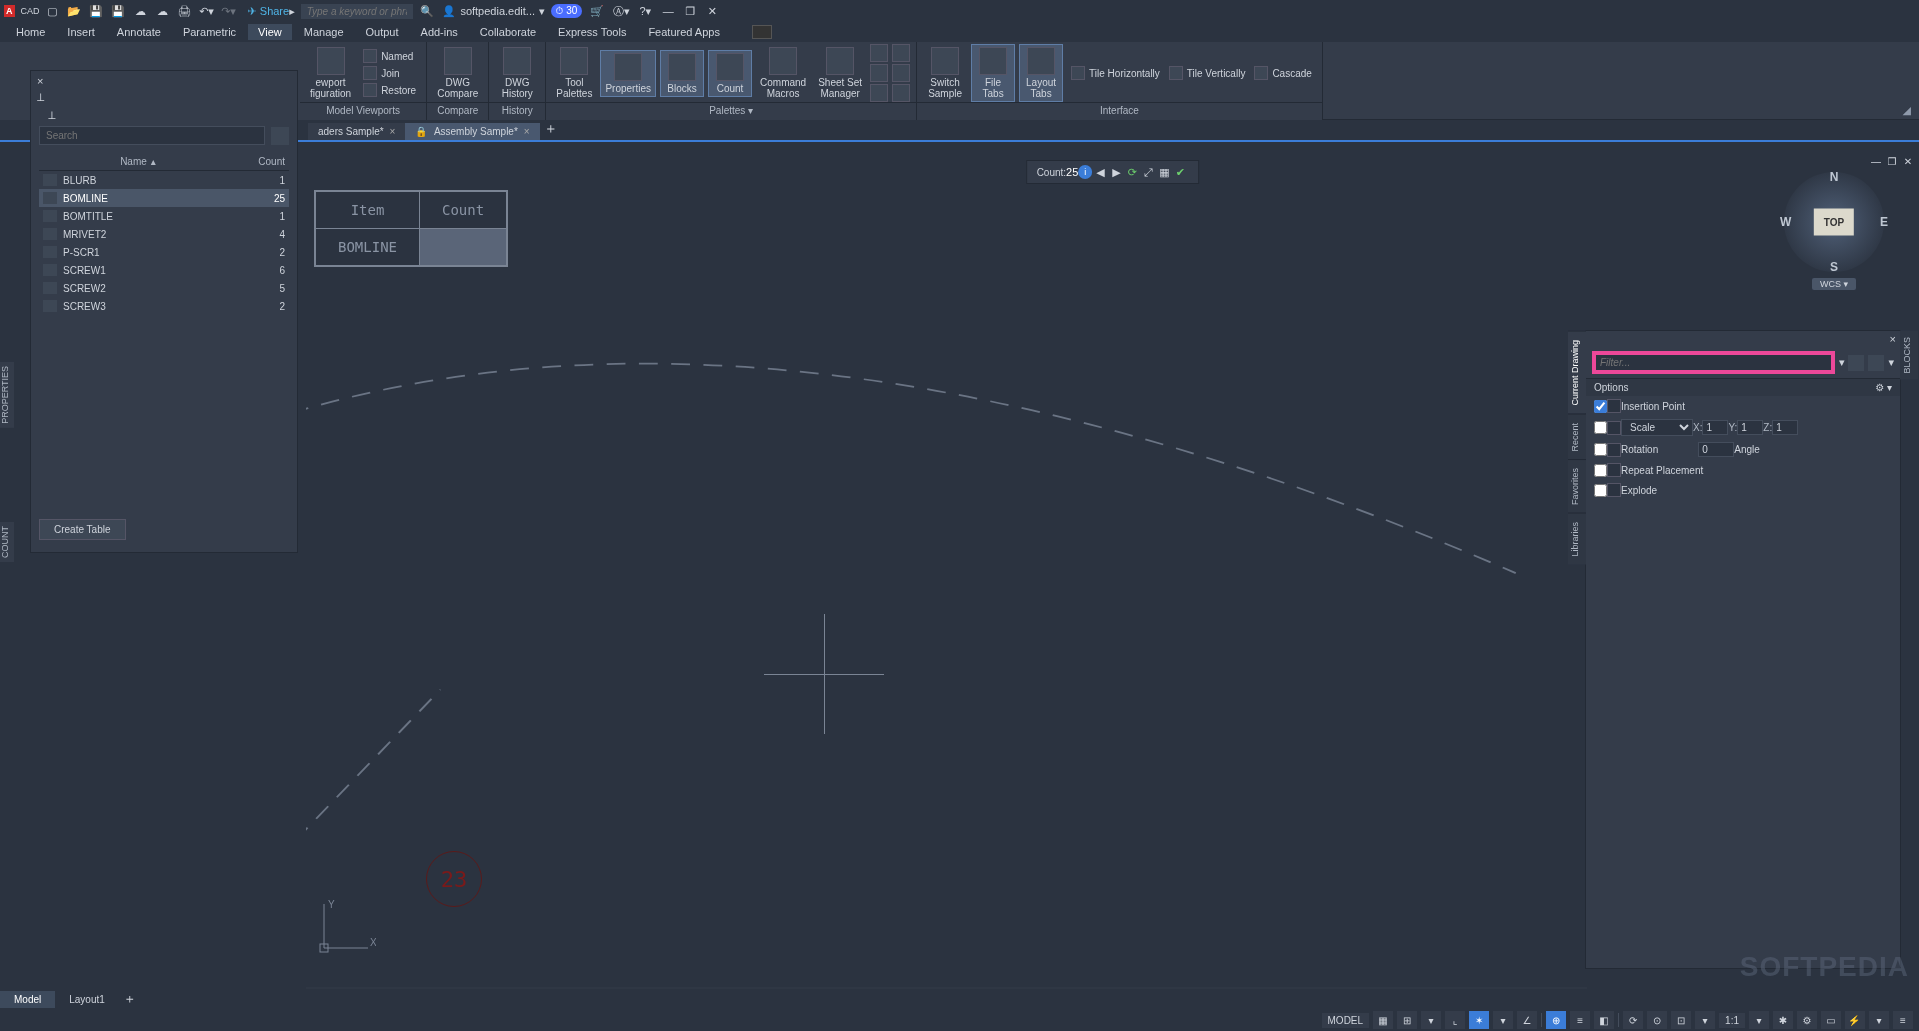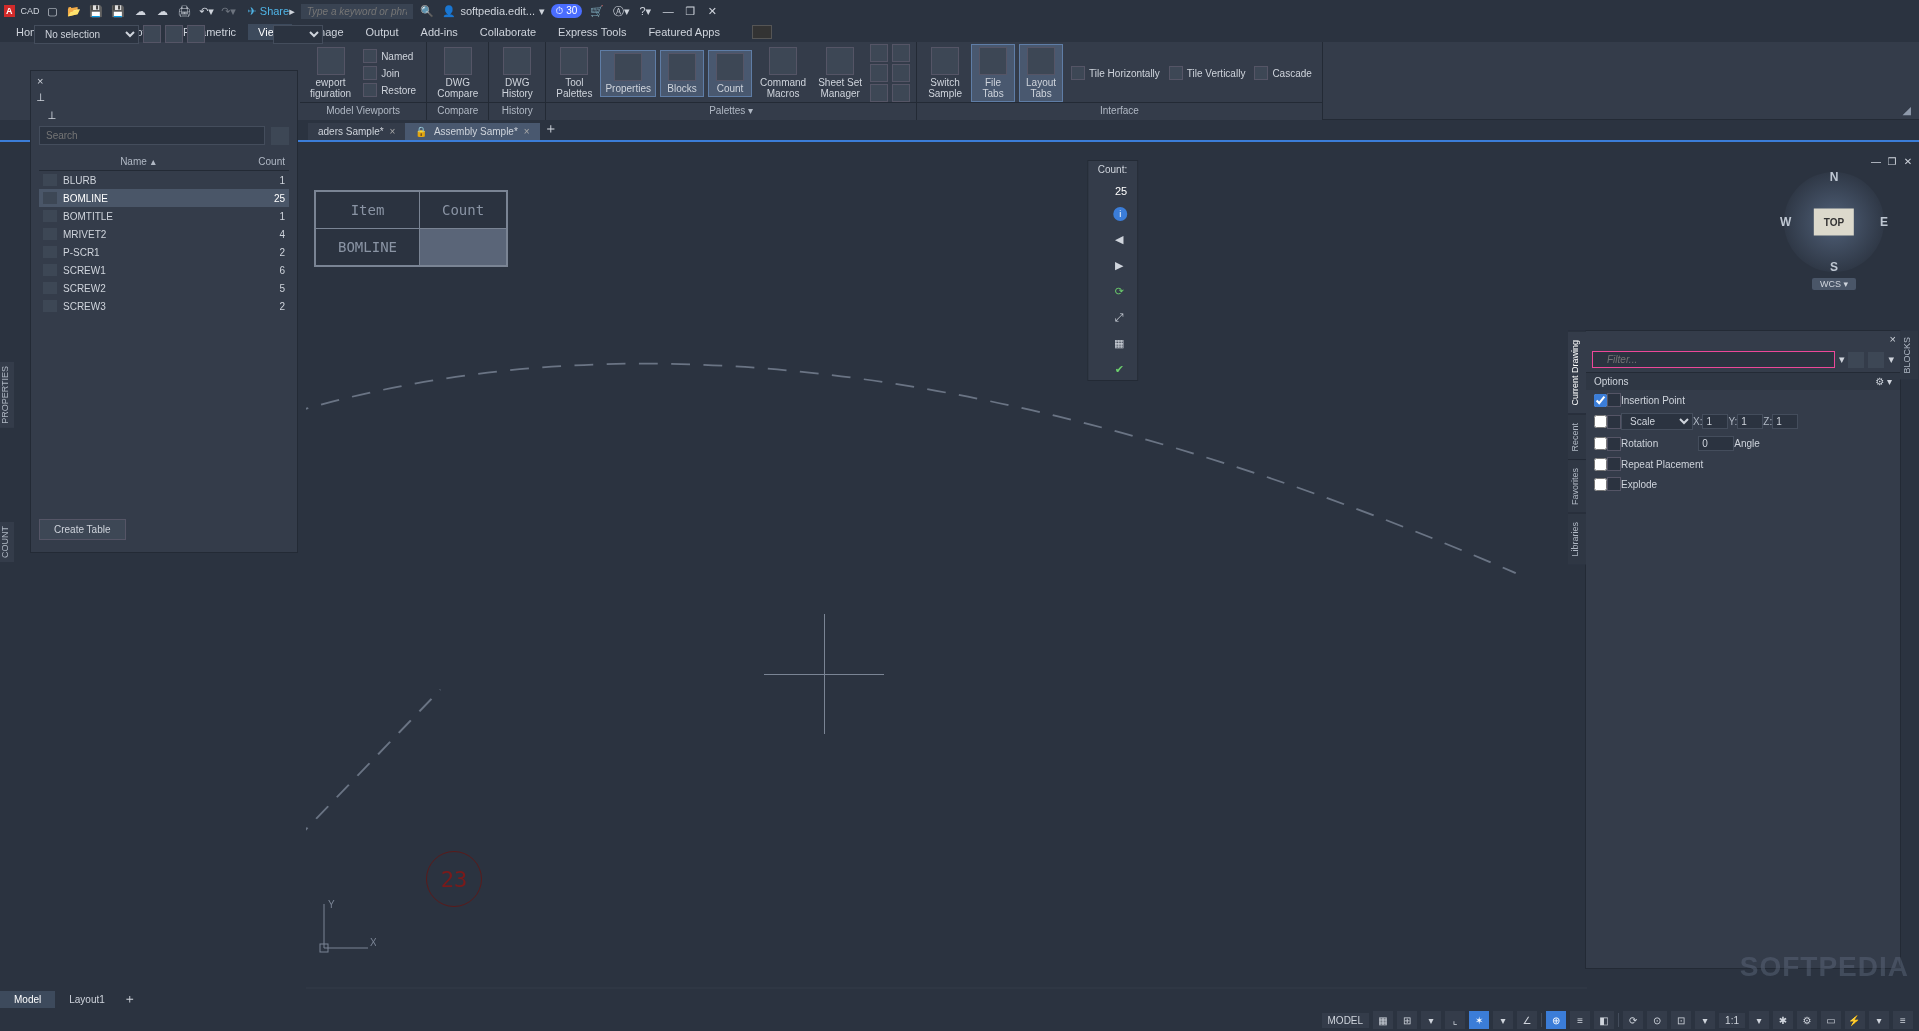--- a/index.html
+++ b/index.html
@@ -81,21 +81,21 @@
 .canvas svg.drawing { position:absolute; left:0; top:0; width:100%; height:100%; }
 .viewcube { position:absolute; right:30px; top:18px; width:110px; height:130px; text-align:center; }
 .viewcube .vc-circle { width:100px; height:100px; border-radius:50%; background:radial-gradient(circle,#506078 0%,#2b3340 80%); position:relative; margin:0 auto; }
 .viewcube .vc-top { position:absolute; left:50%; top:50%; transform:translate(-50%,-50%); background:#dcd9cc; color:#333; font-size:10px; padding:8px 10px; font-weight:bold; }
 .viewcube .vc-n { position:absolute; left:50%; top:-2px; transform:translateX(-50%); color:#bfc7d2; font-size:12px; font-weight:bold; }
 .viewcube .vc-s { position:absolute; left:50%; bottom:-2px; transform:translateX(-50%); color:#bfc7d2; font-size:12px; font-weight:bold; }
 .viewcube .vc-e { position:absolute; right:-4px; top:50%; transform:translateY(-50%); color:#bfc7d2; font-size:12px; font-weight:bold; }
 .viewcube .vc-w { position:absolute; left:-4px; top:50%; transform:translateY(-50%); color:#bfc7d2; font-size:12px; font-weight:bold; }
 .viewcube .wcs { display:inline-block; margin-top:6px; background:#4a5668; color:#cfd4dc; font-size:9px; padding:1px 8px; border-radius:2px; }
 
-.count-toolbar { position:absolute; left:50%; top:6px; transform:translateX(-50%); background:#343c4a; border:1px solid #232a35; display:flex; align-items:flex-end; gap:10px; padding:3px 10px;flex-direction:column; }
+.count-toolbar { position:absolute; left:50%; top:6px; transform:translateX(-50%); background:#343c4a; border:1px solid #232a35; display:flex; align-items:center; padding:3px 10px; }
 .count-toolbar .ct-label { font-size:10px; color:#cfd4dc; }
 .count-toolbar .ct-val { color:#fff; }
 .count-toolbar .ct-btn { width:16px; height:16px; display:flex; align-items:center; justify-content:center; cursor:pointer; color:#cfd4dc; }
 .count-toolbar .ct-ok { color:#6dd06d; }
 .count-toolbar .ct-info { background:#3b7dd8; color:#fff; border-radius:50%; width:14px; height:14px; font-size:9px; display:flex; align-items:center; justify-content:center; }
 
 .item-count-box { position:absolute; left:8px; top:36px; border:1px solid #7a8494; }
 .item-count-box table { border-collapse:collapse; }
 .item-count-box td { border:1px solid #7a8494; padding:10px 22px; font-family:monospace; font-size:14px; color:#8a94a4; text-align:center; }
 .item-count-box .count-cell { background:#5a6578; width:34px; padding:2px 6px; }
@@ -111,21 +111,21 @@
 
 .bubble23 { position:absolute; left:120px; bottom:62px; width:56px; height:56px; border-radius:50%; border:1px solid #5a1a1a; color:#7a1a1a; display:flex; align-items:center; justify-content:center; font-family:monospace; font-size:22px; }
 
 
 .blocks-panel { position:absolute; right:18px; top:188px; width:316px; bottom:40px; background:#343c4a; border:1px solid #232a35; display:flex; flex-direction:column; }
 .blocks-panel .bp-tabs { position:absolute; left:-18px; top:0; bottom:0; width:18px; display:flex; flex-direction:column; }
 .blocks-panel .bp-tab { writing-mode:vertical-rl; transform:rotate(180deg); font-size:9px; padding:8px 2px; background:#2f3744; color:#b0b8c4; border-bottom:1px solid #232a35; cursor:pointer; text-align:center; }
 .blocks-panel .bp-tab.active { background:#343c4a; color:#fff; }
 .blocks-panel .bp-right-rail { position:absolute; right:-18px; top:0; width:18px; writing-mode:vertical-rl; transform:rotate(180deg); font-size:9px; color:#b0b8c4; text-align:center; padding:6px 2px; background:#2f3744; cursor:pointer; }
 .blocks-panel .bp-filter-row { display:flex; gap:4px; padding:4px 6px; align-items:center; }
-.blocks-panel .bp-filter { flex:1; background:#2b3340; border:1px solid #ec4899; color:#8e99aa; font-style:italic; padding:2px 14px; font-size:10px; }
+.blocks-panel .bp-filter { flex:1; background:#2b3340; border:4px solid #ec4899; color:#8e99aa; font-style:italic; padding:2px 4px; font-size:10px; }
 .blocks-panel .bp-toolbtn { width:16px; height:16px; background:#3d4755; cursor:pointer; }
 .blocks-panel .bp-body { flex:1; padding:6px 10px; font-size:10px; color:#cfd4dc; }
 .blocks-panel .bp-body a { color:#5faaff; text-decoration:underline; }
 .blocks-panel .bp-options { border-top:1px solid #232a35; }
 .blocks-panel .bp-opt-head { display:flex; align-items:center; justify-content:space-between; padding:3px 8px; font-size:10px; background:#2f3744; }
 .blocks-panel .bp-opt-head .gear { cursor:pointer; }
 .blocks-panel .bp-opt-row { display:flex; align-items:center; padding:3px 8px; font-size:10px; }
 .blocks-panel .bp-opt-row input[type=checkbox] { accent-color:#3b7dd8; }
 .blocks-panel .bp-opt-row .opt-icon { width:14px; height:14px; background:#2b3340; border:1px solid #556; }
 .blocks-panel .bp-opt-row select { background:#2b3340; border:1px solid #444d5c; color:#cfd4dc; font-size:10px; padding:1px 4px; width:72px; }
@@ -196,32 +196,20 @@
   <span class="menu-item">Output</span>
   <span class="menu-item">Add-ins</span>
   <span class="menu-item">Collaborate</span>
   <span class="menu-item">Express Tools</span>
   <span class="menu-item">Featured Apps</span>
   <span class="switch-icon"></span>
 </div>
 
 <div class="ribbon">
 
-  <div style="position:absolute; left:30px; top:-24px; z-index:5;">
-    <div class="noselect-row">
-      <select>
-        <option>No selection</option>
-      </select>
-      <span class="tool-icon"></span>
-      <span class="tool-icon"></span>
-      <span class="tool-icon"></span>
-      <span style="width:60px"></span>
-      <select style="width:50px"><option></option></select>
-    </div>
-  </div>
 
   <div class="panel" style="margin-left:300px;">
     <div class="panel-row">
       <div class="rib-btn vertical">
         <div class="icon"></div>
         <span style="white-space:pre-line">ewport
 figuration</span>
       </div>
       <div style="display:flex;flex-direction:column;gap:1px;">
         <div class="small-item">

